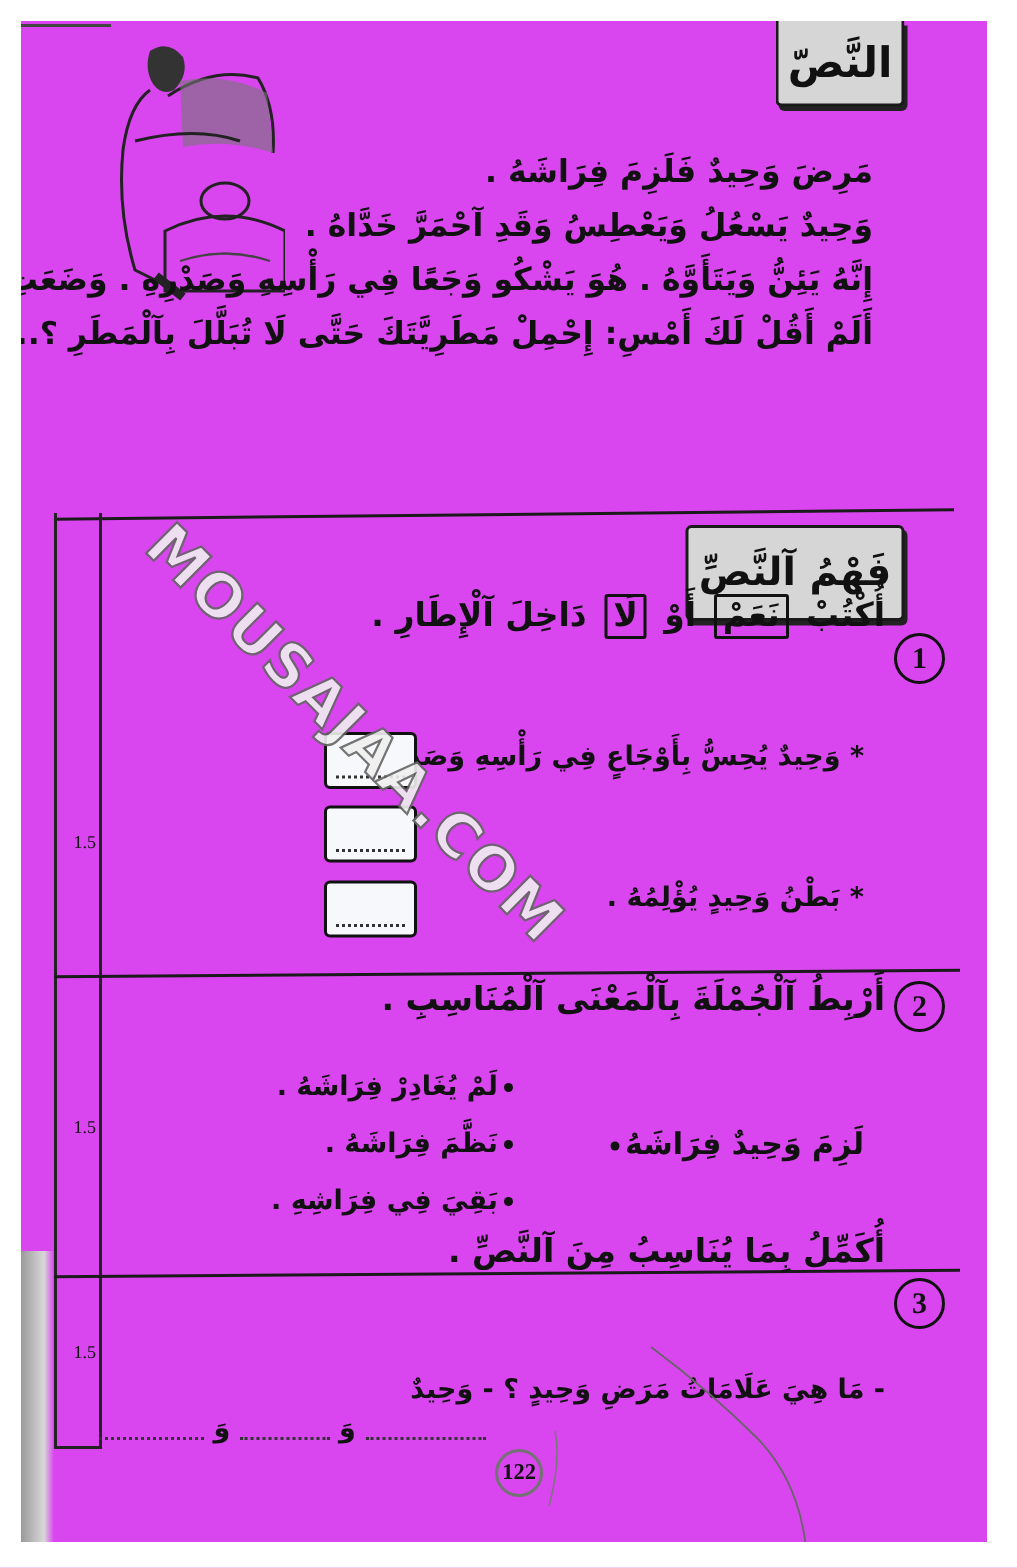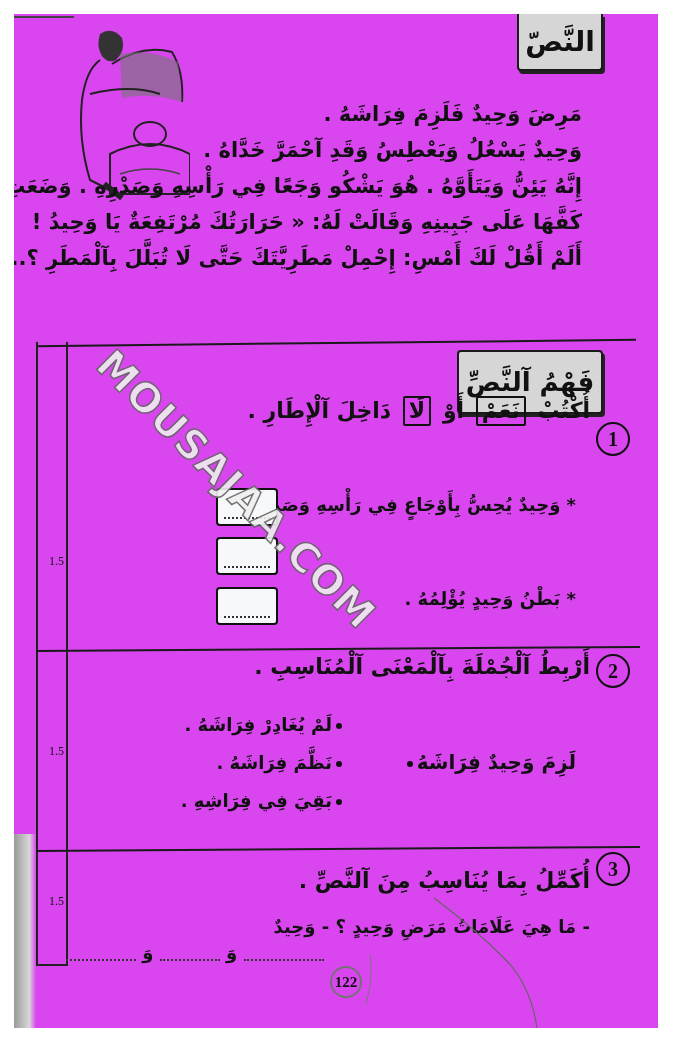--- a/index.html
+++ b/index.html
@@ -244,21 +244,20 @@
     <ellipse cx="80" cy="110" rx="16" ry="12" fill="none" stroke="#222" stroke-width="2"></ellipse>
     <path d="M40 130 q40 -20 80 0 l0 40 l-80 0z" fill="none" stroke="#222" stroke-width="2"></path>
     <path d="M50 150 q30 -10 60 0" stroke="#444" stroke-width="1.5" fill="none"></path>
     <path d="M34 160 l18 14" stroke="#222" stroke-width="6"></path>
   </svg>
 
   <div class="passage ar">
     <span class="line">مَرِضَ وَحِيدٌ فَلَزِمَ فِرَاشَهُ .</span>
     <span class="line">وَحِيدٌ يَسْعُلُ وَيَعْطِسُ وَقَدِ آحْمَرَّ خَدَّاهُ .</span>
     <span class="line">إِنَّهُ يَئِنُّ وَيَتَأَوَّهُ . هُوَ يَشْكُو وَجَعًا فِي رَأْسِهِ وَصَدْرِهِ . وَضَعَتِ آلْأُمُّ</span>
-    <span class="line">كَفَّهَا عَلَى جَبِينِهِ وَقَالَتْ لَهُ: « حَرَارَتُكَ مُرْتَفِعَةٌ يَا وَحِيدُ !</span>
     <span class="line">أَلَمْ أَقُلْ لَكَ أَمْسِ: إِحْمِلْ مَطَرِيَّتَكَ حَتَّى لَا تُبَلَّلَ بِآلْمَطَرِ ؟...»</span>
   </div>
 
   <div class="sep-line" style="left:22px; top:328px; width:600px; transform:rotate(-0.6deg);"></div>
 
   <div class="frame-outer"></div>
 
   <div class="title-box title-comp ar">
     <span>فَهْمُ آلنَّصِّ</span>
   </div>
@@ -307,21 +306,21 @@
   </div>
   <div class="match-item ar" style="right:312px; top:776px;">
     <span class="bullet"></span><span>بَقِيَ فِي فِرَاشِهِ .</span>
   </div>
 
   <div class="sep-line" style="left:22px; top:834px; width:604px; transform:rotate(-0.4deg);"></div>
 
   <div class="circle-num" style="left:582px; top:838px;">
     <span>3</span>
   </div>
-  <div class="instruction ar" style="right:68px; top:854px;">أُكَمِّلُ بِمَا يُنَاسِبُ مِنَ آلنَّصِّ .</div>
+  <div class="instruction ar" style="right:68px; top:808px;">أُكَمِّلُ بِمَا يُنَاسِبُ مِنَ آلنَّصِّ .</div>
   <div class="score" style="top:880px;">1.5</div>
 
   <div class="item ar" style="left:52px; top:928px; direction:rtl;">
     <span class="fill-line" style="width:80px;"></span>
     <span>وَ</span>
     <span class="fill-line" style="width:60px;"></span>
     <span>وَ</span>
     <span class="fill-line" style="width:70px;"></span>
   </div>
   <div class="item ar" style="right:68px; top:902px; font-size:18px;">

